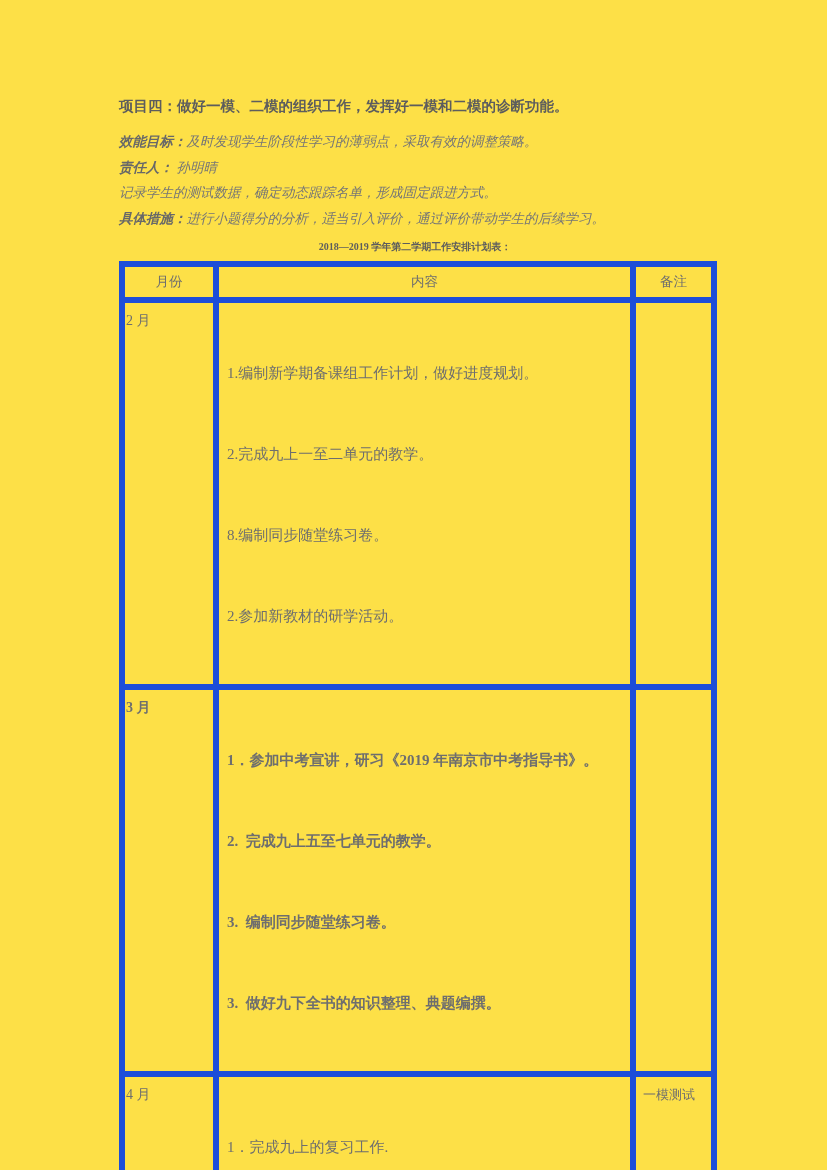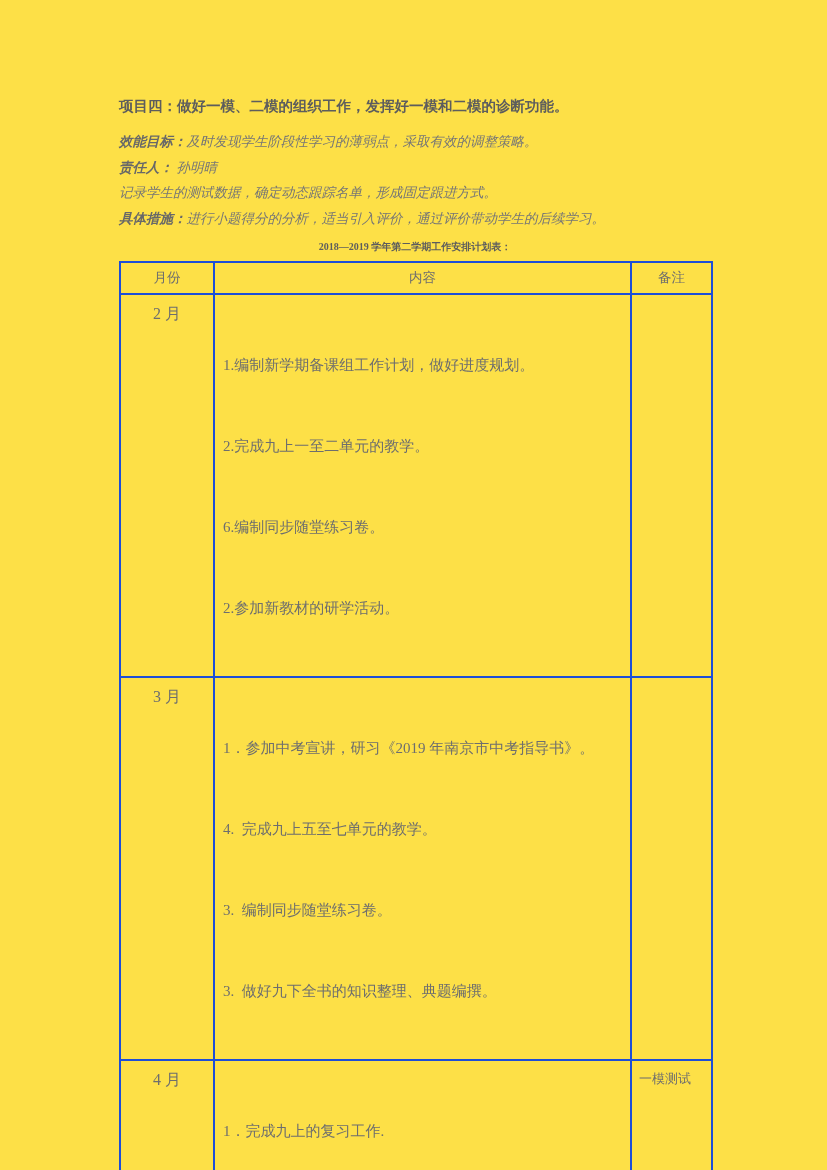--- a/index.html
+++ b/index.html
@@ -36,48 +36,48 @@
 
   table.plan {
     border-collapse:collapse;
     width:592px;
     table-layout:fixed;
     color:#6e6e6e;
   }
   .plan col.c-month   { width:94px; }
   .plan col.c-content { width:417px; }
   .plan col.c-note    { width:81px; }
-  .plan th, .plan td { border:2px solid #1d4ed8; vertical-align:top; }
+  .plan th, .plan td { border:6px solid #1d4ed8; vertical-align:top; }
   .plan tr:last-child td { border-bottom-width:2px; }
   .plan th {
     font-weight:normal;
     font-size:13.5px;
     height:30px;
     vertical-align:middle;
     text-align:center;
     padding:0;
   }
   td.month {
-    text-align:center;
-    font-size:16px;
+    text-align:left;
+    font-size:14px;
     padding-top:9px;
   }
   td.content {
     padding:3px 8px 0 8px;
     font-size:15px;
     line-height:27px;
     white-space:pre-wrap;
   }
   td.note {
     font-size:13px;
     line-height:18px;
     padding:9px 4px 0 7px;
   }
   tr.h115 td { height:115px; }
-  tr.h114 td { height:114px; }
+  tr.h114 td { height:114px;font-weight:bold; }
   tr.h133 td { height:133px; }
 </style>
 </head>
 <body>
 
 <div class="page">
   <div class="doc">
 
     <p class="proj-title">项目四：做好一模、二模的组织工作，发挥好一模和二模的诊断功能。</p>
 
@@ -102,30 +102,30 @@
           <th>内容</th>
           <th>备注</th>
         </tr>
       </thead>
       <tbody>
         <tr class="h115">
           <td class="month">2 月</td>
           <td class="content">
             <div>1.编制新学期备课组工作计划，做好进度规划。</div>
             <div>2.完成九上一至二单元的教学。</div>
-            <div>6.编制同步随堂练习卷。</div>
+            <div>8.编制同步随堂练习卷。</div>
             <div>2.参加新教材的研学活动。</div>
           </td>
           <td class="note"></td>
         </tr>
         <tr class="h114">
           <td class="month">3 月</td>
           <td class="content">
             <div>1．参加中考宣讲，研习《2019 年南京市中考指导书》。</div>
-            <div>4.  完成九上五至七单元的教学。</div>
+            <div>2.  完成九上五至七单元的教学。</div>
             <div>3.  编制同步随堂练习卷。</div>
             <div>3.  做好九下全书的知识整理、典题编撰。</div>
           </td>
           <td class="note"></td>
         </tr>
         <tr class="h133">
           <td class="month">4 月</td>
           <td class="content">
             <div>1．完成九上的复习工作.</div>
             

